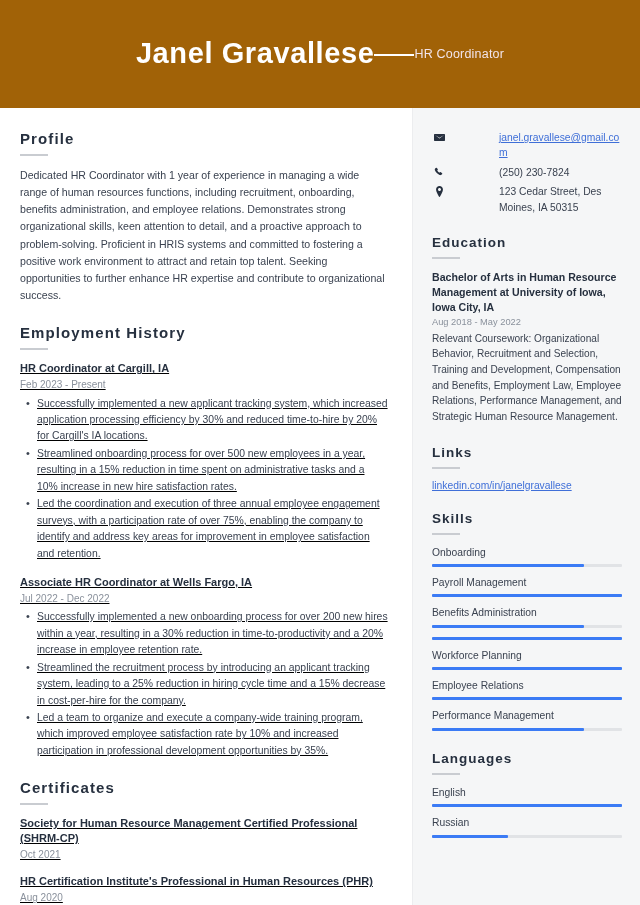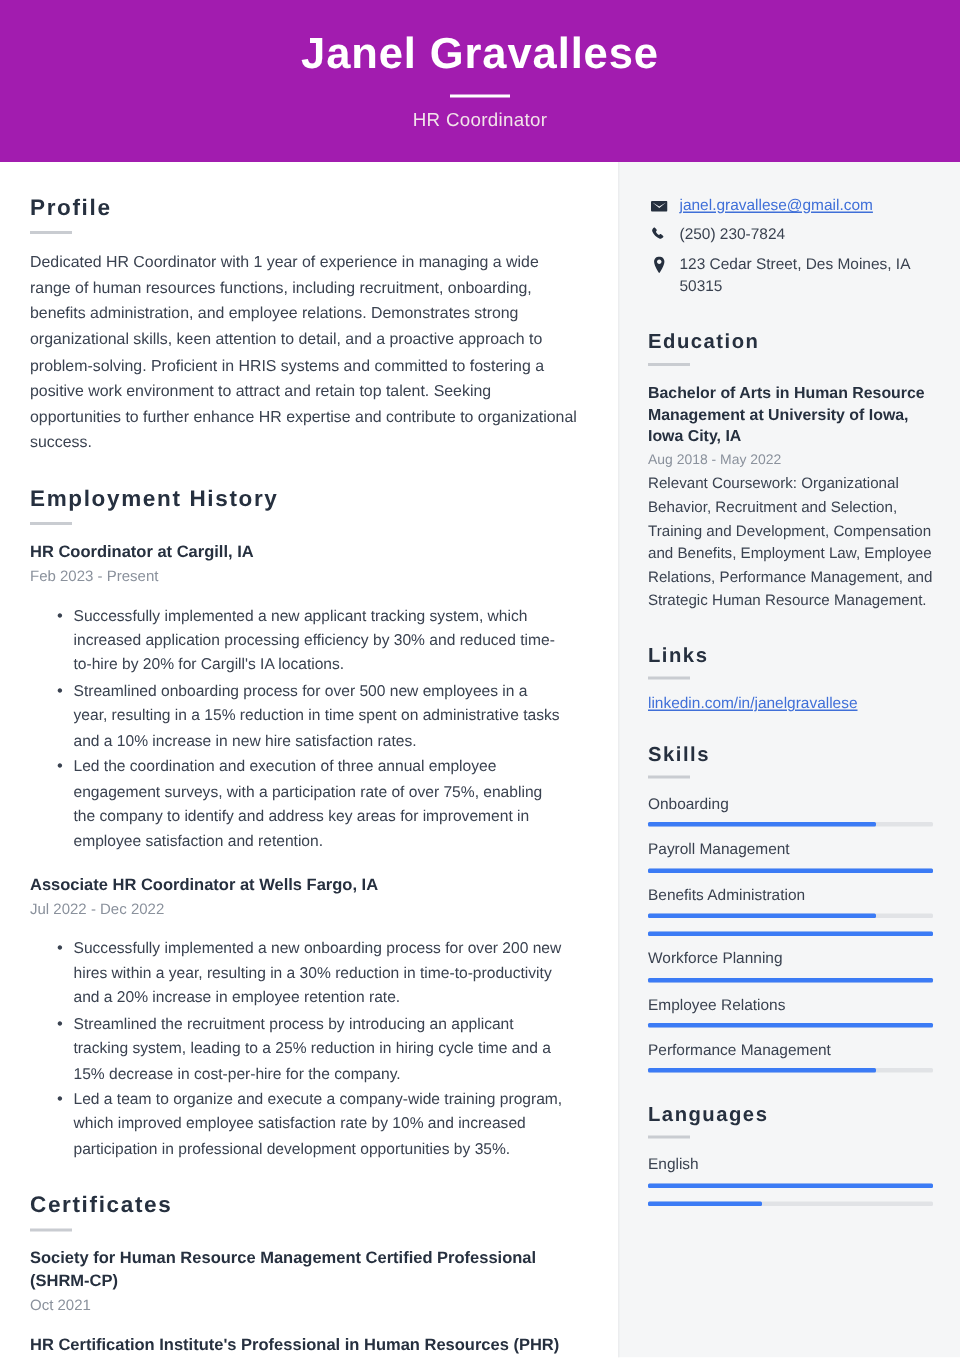--- a/index.html
+++ b/index.html
@@ -17,25 +17,24 @@
     position: relative;
     width: 640px;
     height: 905px;
     background: #ffffff;
     display: flex;
     flex-direction: column;
   }
 
   
   .header {
-    background: #a21caf;
+    background: #a16207;
     height: 108px;
     min-height: 108px;
     display: flex;
-    flex-direction: column;
     align-items: center;
     justify-content: center;
     color: #ffffff;
   }
   .header-name {
     font-size: 29px;
     font-weight: 700;
     letter-spacing: 0.6px;
     line-height: 1.1;
     color: #ffffff;
@@ -98,36 +97,37 @@
 
   
   .profile-text {
     font-size: 10.6px;
     line-height: 1.62;
     color: #3a4250;
     margin: 0;
   }
   .entry {
     margin-bottom: 13px;
+    text-decoration: underline;
   }
   .entry-title {
     font-size: 11px;
     font-weight: 700;
     color: #26303f;
     line-height: 1.35;
     margin: 0 0 2px 0;
   }
   .entry-date {
     font-size: 10px;
     color: #8a919c;
     margin: 0 0 4px 0;
     line-height: 1.35;
   }
   .bullets {
-    margin: 12px;
+    margin: 0;
     padding-left: 17px;
     list-style: none;
   }
   .bullets li {
     font-size: 10.4px;
     line-height: 1.58;
     color: #3a4250;
     position: relative;
     margin-bottom: 1px;
   }
@@ -143,20 +143,21 @@
   
   .contact-list {
     margin: 0 0 20px 0;
     padding: 0;
     list-style: none;
   }
   .contact-row {
     display: flex;
     align-items: flex-start;
     margin-bottom: 4px;
+    gap: 46px;
   }
   .contact-icon {
     width: 14px;
     min-width: 14px;
     margin-right: 7px;
     margin-top: 2px;
     display: flex;
     align-items: center;
     justify-content: center;
     color: #26303f;
@@ -386,20 +387,21 @@
         <div class="section-title side">Languages</div>
         <div class="section-rule"></div>
         <div id="languages-container">
             <div class="bar-item">
               <div class="bar-label">English</div>
               <div class="bar-track">
                 <div class="bar-fill" style="width: 100%;"></div>
               </div>
             </div>
             <div class="bar-item">
+              <div class="bar-label">Russian</div>
               <div class="bar-track">
                 <div class="bar-fill" style="width: 40%;"></div>
               </div>
             </div>
           </div>
       </div>
 
     </div>
   </div>
 </div>

